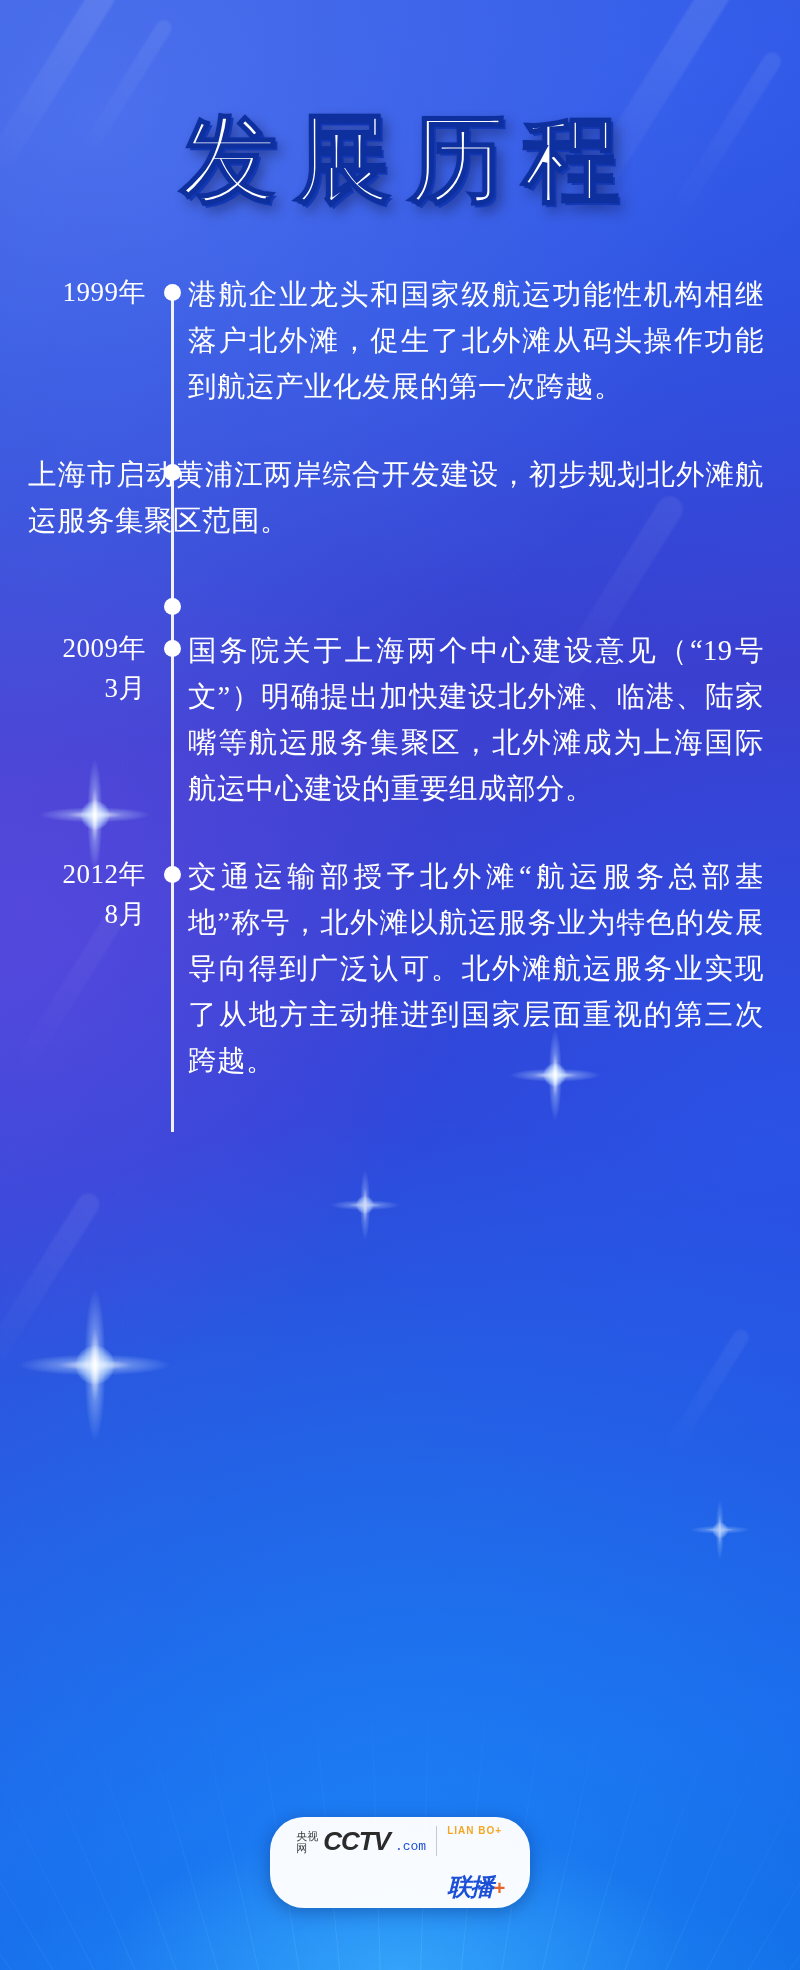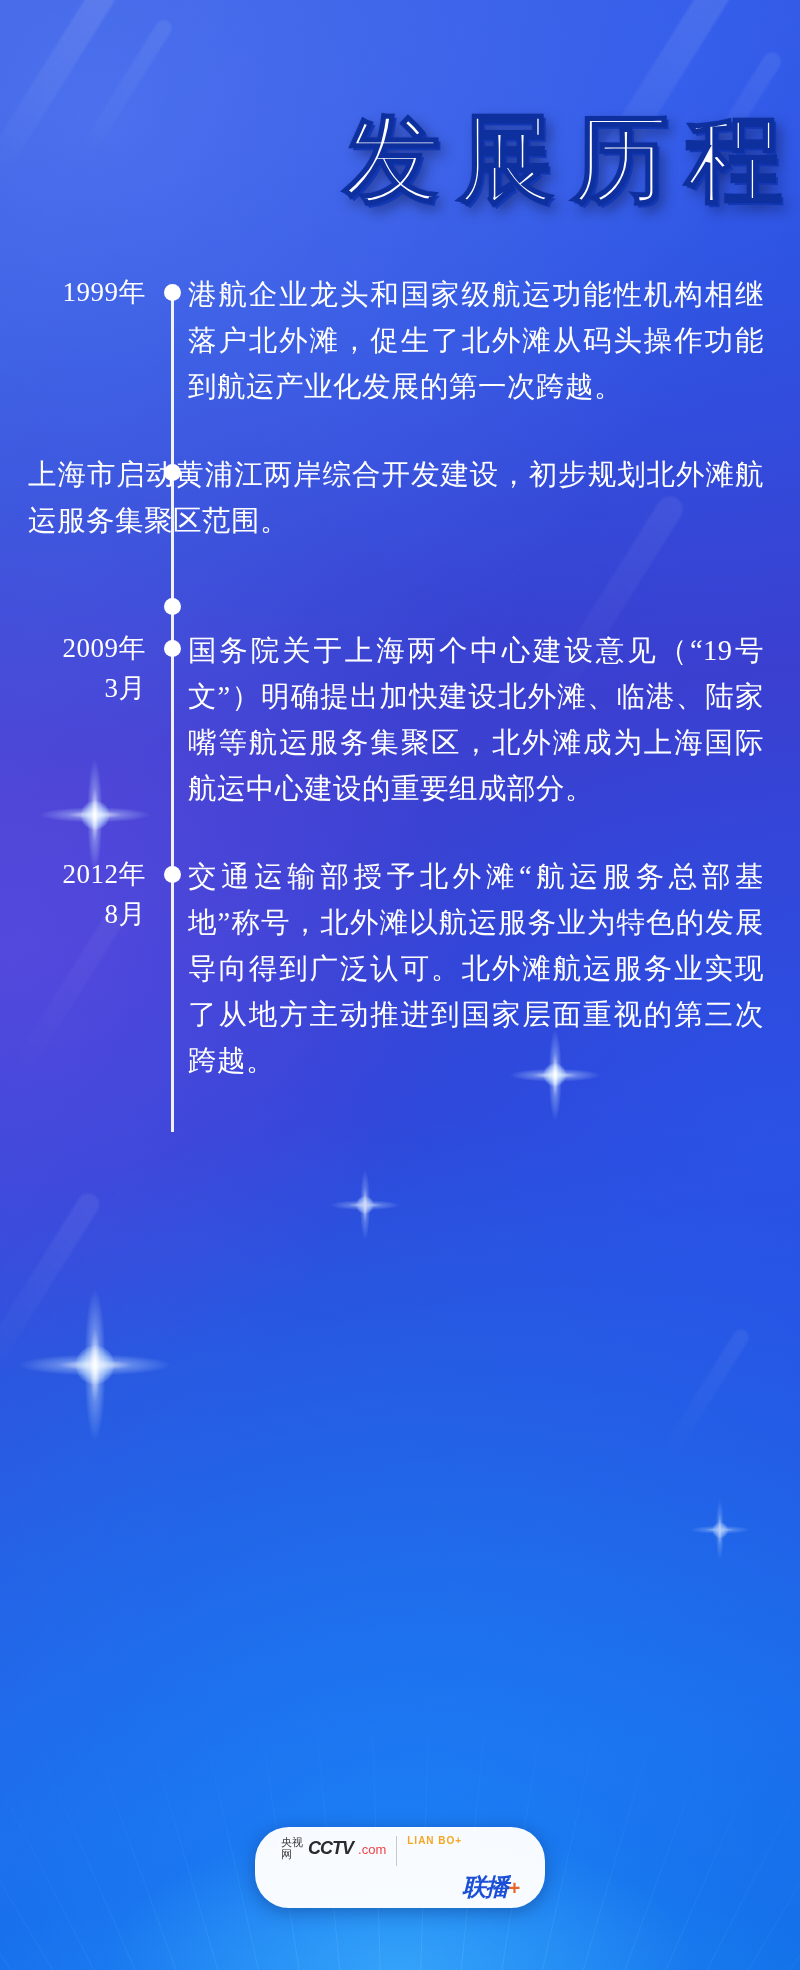--- a/index.html
+++ b/index.html
@@ -102,21 +102,21 @@
     width: 1px;
     height: 320px;
     background: linear-gradient(0deg, rgba(150,220,255,0.55), rgba(150,220,255,0));
     transform-origin: bottom center;
   }
 
   
   .title-wrap {
     position: absolute;
     top: 96px; left: 0; right: 0;
-    text-align: right;
+    text-align: center;
     z-index: 5;
   }
   .title {
     display: inline-block;
     font-family: "Liberation Sans", sans-serif;
     font-weight: bold;
     font-size: 96px;
     letter-spacing: 18px;
     color: #ffffff;
     text-shadow:
@@ -201,46 +201,46 @@
   }
   .cctv {
     display: flex;
     align-items: center;
     gap: 5px;
   }
   .cctv-main {
     font-family: "Liberation Sans", sans-serif;
     font-weight: bold;
     font-style: italic;
-    font-size: 18px;
+    font-size: 26px;
     color: #2b2b2b;
     letter-spacing: -1px;
   }
   .cctv-com {
-    font-family: Liberation Sans, sans-serif;
+    font-family: Liberation Mono, monospace;
     font-size: 13px;
-    color: #ef4444;
+    color: #1d4ed8;
     align-self: flex-end;
     padding-bottom: 3px;
   }
   .cctv-cn {
     font-family: "Liberation Sans", sans-serif;
     font-size: 11px;
     color: #3a3a3a;
     line-height: 12px;
     text-align: left;
   }
   .divider-v {
     width: 1px;
     height: 30px;
     background: #c9c9c9;
   }
   .lianbo {
     display: flex;
-    flex-direction: row;
+    flex-direction: column;
     align-items: flex-start;
     line-height: 1;
   }
   .lianbo-top {
     font-family: "Liberation Sans", sans-serif;
     font-size: 10px;
     font-weight: bold;
     color: #f5a623;
     letter-spacing: 1px;
   }

